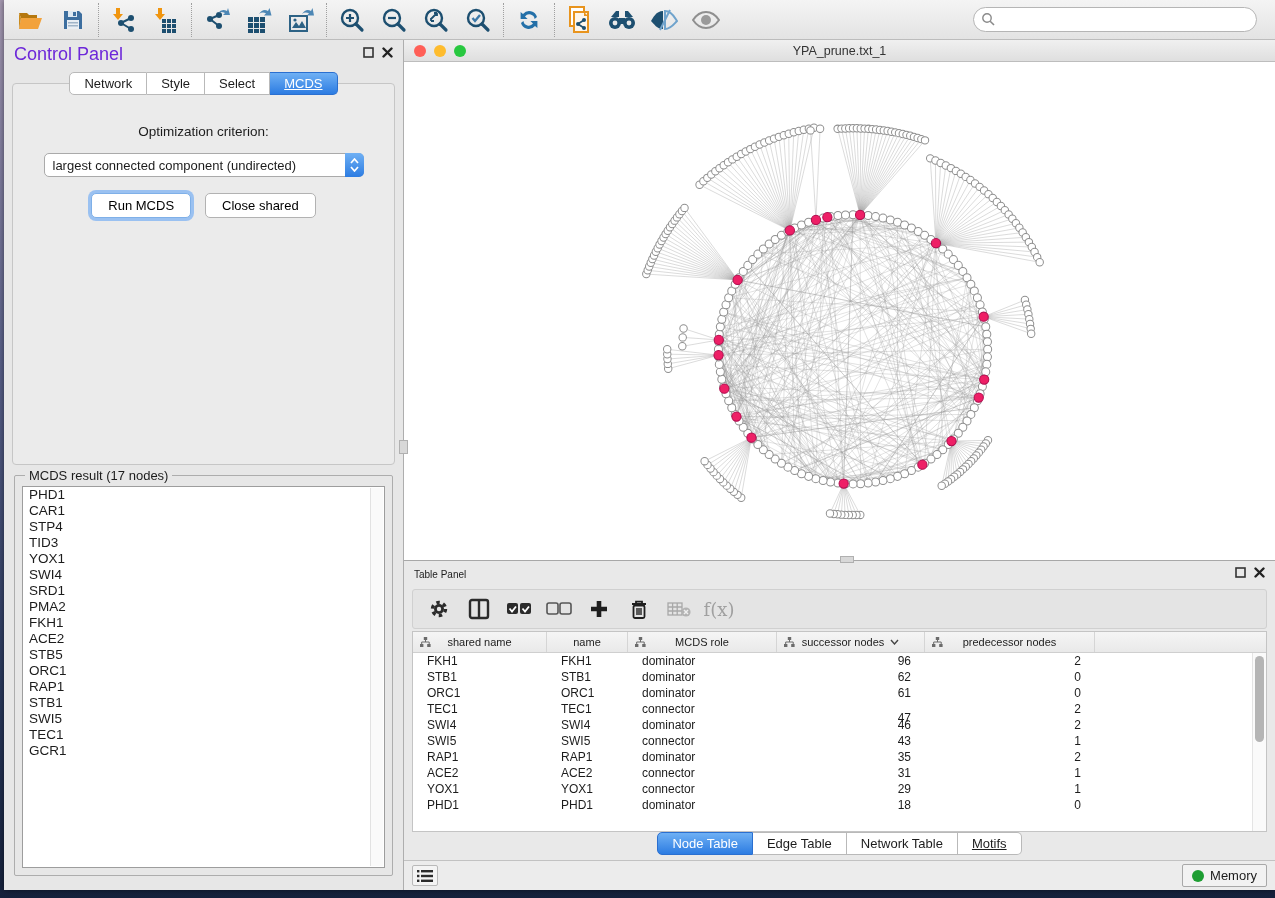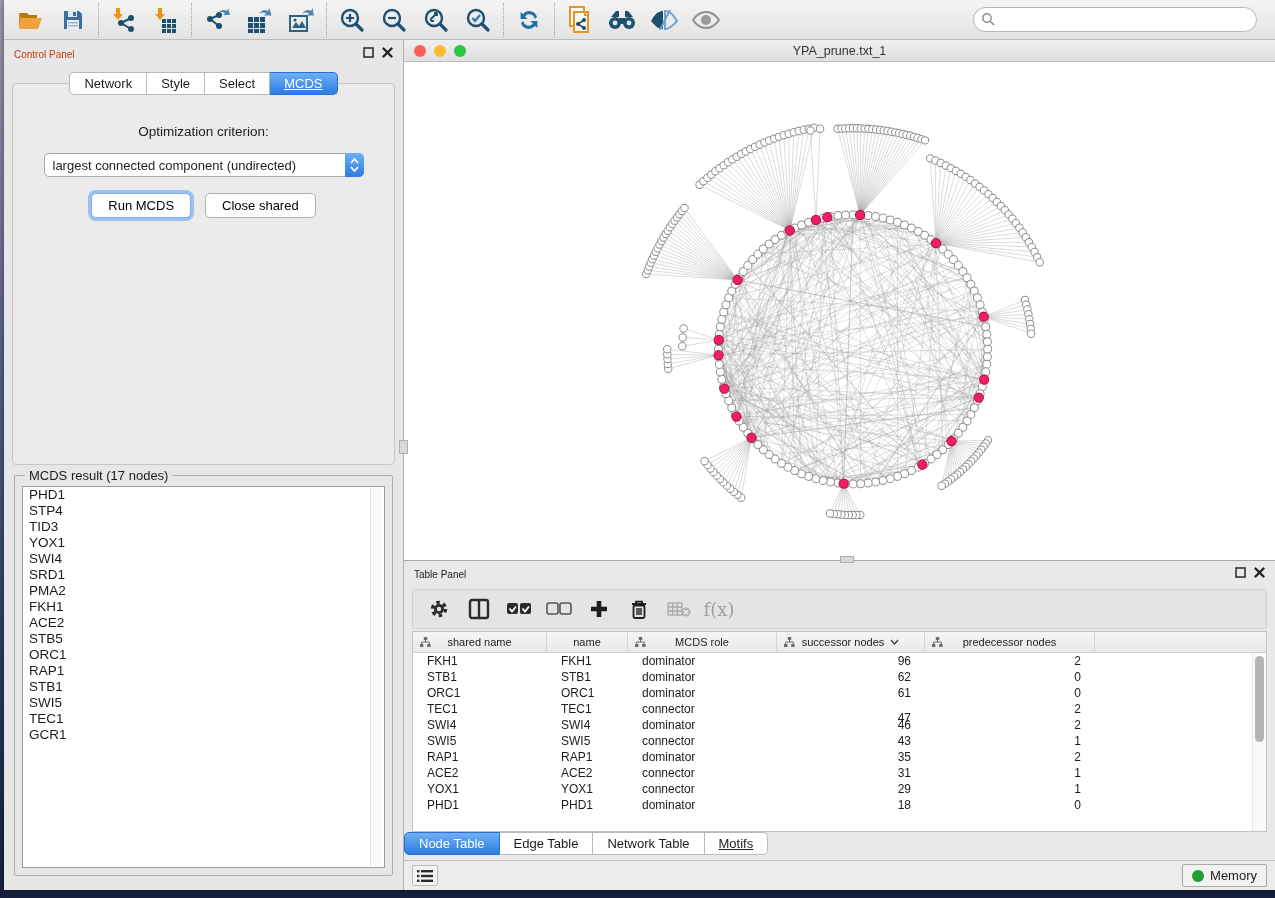--- a/index.html
+++ b/index.html
@@ -20,21 +20,21 @@
   .searchwrap .mag { position:absolute; left:8px; top:5px; }
 
   
   .main { flex:1; display:flex; min-height:0; }
   .cpanel { width:400px; flex:0 0 400px; background:#e7e7e7; border-right:1px solid #aeaeae; position:relative; display:flex; flex-direction:column; }
   .vhandle { position:absolute; right:-5px; top:400px; width:9px; height:14px; background:#d8d8d8; border:1px solid #b0b0b0; z-index:5; }
   .rside { flex:1; display:flex; flex-direction:column; min-width:0; }
 
   
   .cp-head { height:24px; display:flex; align-items:center; padding:4px 10px 0; }
-  .cp-title { font-size:10px; color:#c2410c; }
+  .cp-title { font-size:18px; color:#6d28d9; }
   .cp-icons { margin-left:auto; display:flex; gap:8px; align-items:center; }
   .cp-tabsrow { display:flex; justify-content:center; margin-top:8px; position:relative; z-index:2; }
   .seg { display:flex; }
   .seg .tab { padding:3px 14px; font-size:13px; background:#fff; border:1px solid #b9b9b9; border-left:none; cursor:default; }
   .seg .tab:first-child { border-left:1px solid #b9b9b9; border-radius:5px 0 0 5px; }
   .seg .tab:last-child { border-radius:0 5px 5px 0;text-decoration:underline; }
   .seg .tab.active { background:linear-gradient(#6fb0f4,#2c7ce2); border-color:#2a6fd0; color:#fff; }
   .cp-body { margin:-12px 8px 0; border:1px solid #c6c6c6; border-radius:4px; background:#ebebeb;
     padding-top:26px; height:382px; flex:0 0 382px; display:flex; flex-direction:column; align-items:center; }
   .opt-label { font-size:13.5px; margin-top:14px; }
@@ -77,21 +77,21 @@
   .th { position:relative; display:flex; align-items:center; justify-content:center; font-size:11px; color:#222;
     border-right:1px solid #d5d5d5; }
   .th .treeicon { position:absolute; left:7px; top:5px; }
   .th .sort { margin-left:6px; }
   .tbody { flex:1; position:relative; }
   .tr { display:flex; height:16px; align-items:center; }
   .td { font-size:12px; padding:0 14px; white-space:nowrap; overflow:hidden; }
   .td.num { text-align:right; }
   .tscroll { position:absolute; right:0; top:0; bottom:0; width:14px; background:#fafafa; border-left:1px solid #e4e4e4; }
   .tscroll .thumb { position:absolute; left:2px; right:2px; top:3px; height:86px; background:#b5b5b5; border-radius:5px; }
-  .tp-tabs { height:28px; flex:0 0 28px; display:flex; align-items:flex-start; padding-top:0; }
+  .tp-tabs { height:28px; flex:0 0 28px; display:flex; justify-content:center; align-items:flex-start; padding-top:0; }
 
   
   .statusbar { height:30px; flex:0 0 30px; background:#ececec; border-top:1px solid #c2c2c2;
     display:flex; align-items:center; padding:0 8px; }
   .listbtn { width:26px; height:21px; background:#f4f4f4; border:1px solid #b9b9b9; border-radius:2px;
     display:flex; align-items:center; justify-content:center; }
   .membtn { margin-left:auto; height:23px; background:#f2f2f2; border:1px solid #a8a8a8; border-radius:2px;
     display:flex; align-items:center; gap:6px; padding:0 9px; font-size:13px; }
   .memdot { width:12px; height:12px; border-radius:50%; background:#1e9e33; }
 </style>
@@ -301,20 +301,21 @@
         <div class="btnrow">
           <button class="pbtn focus">Run MCDS</button>
           <button class="pbtn">Close shared</button>
         </div>
       </div>
       <div class="cp-result">
         <span class="leg">MCDS result (17 nodes)</span>
         <div class="mcds-listbox" id="mcds-list">
           <div class="mcds-scroll"></div>
         <div class="mcds-item">PHD1</div>
+            <div class="mcds-item">CAR1</div>
             <div class="mcds-item">STP4</div>
             <div class="mcds-item">TID3</div>
             <div class="mcds-item">YOX1</div>
             <div class="mcds-item">SWI4</div>
             <div class="mcds-item">SRD1</div>
             <div class="mcds-item">PMA2</div>
             <div class="mcds-item">FKH1</div>
             <div class="mcds-item">ACE2</div>
             <div class="mcds-item">STB5</div>
             <div class="mcds-item">ORC1</div>

